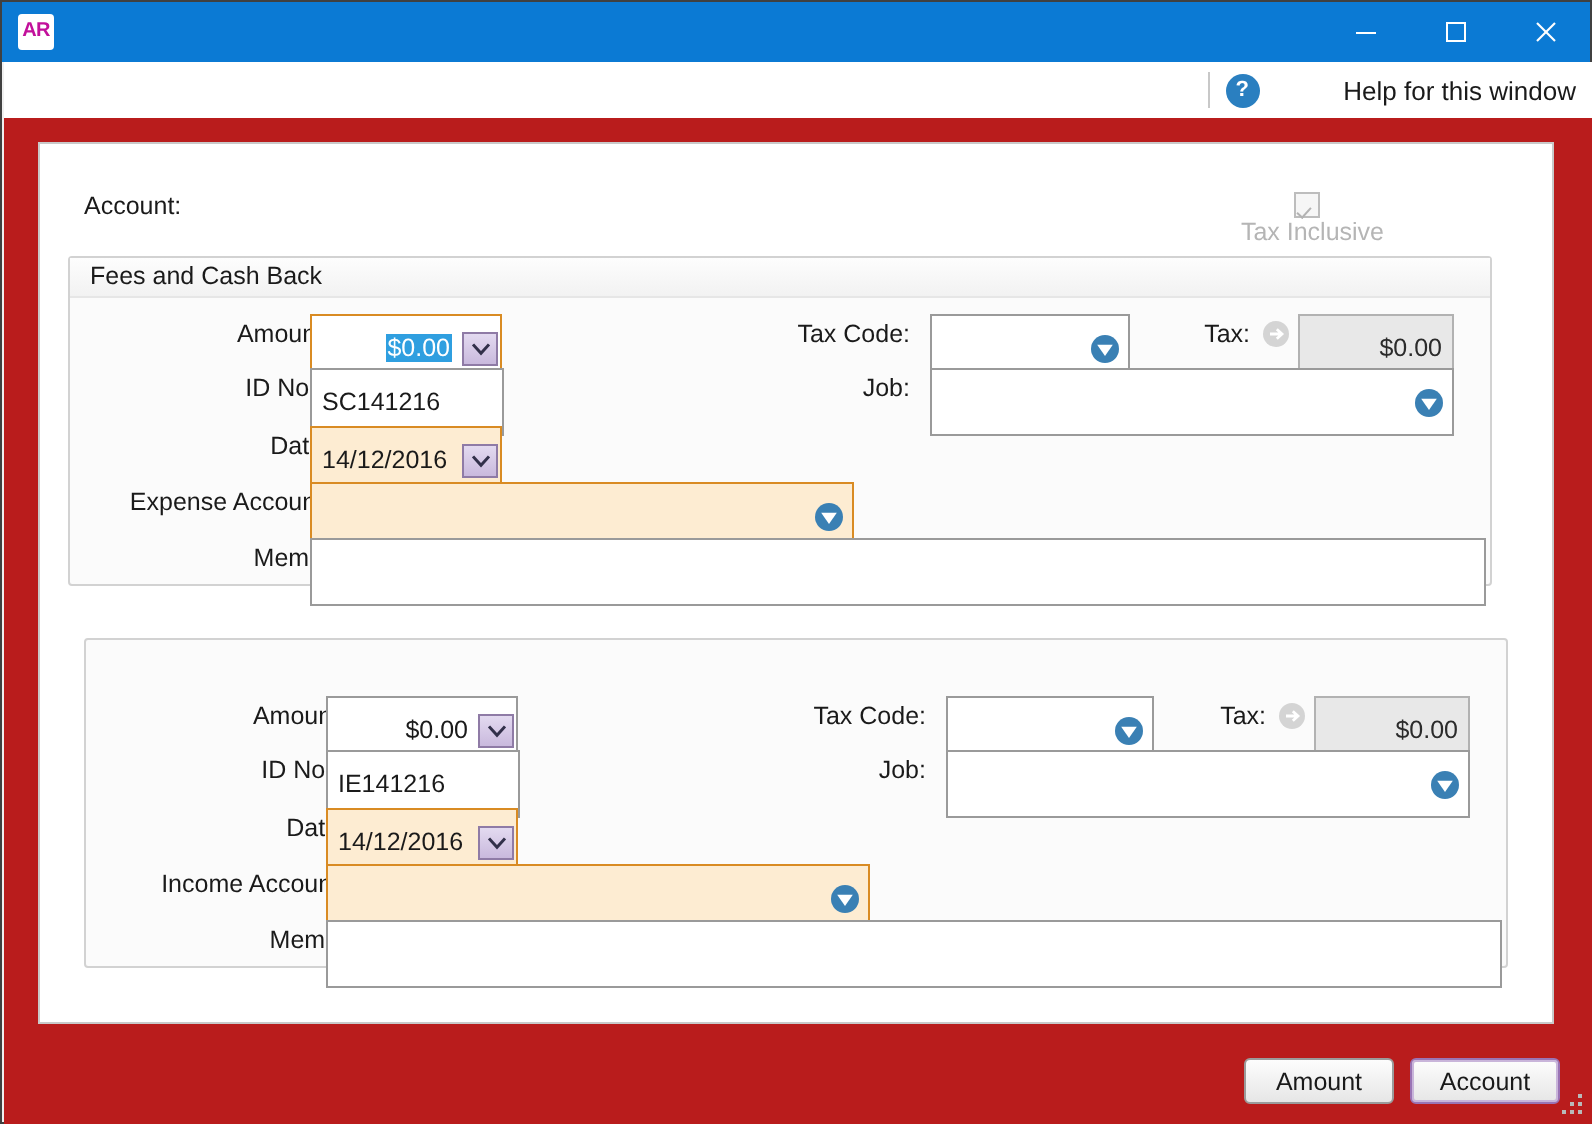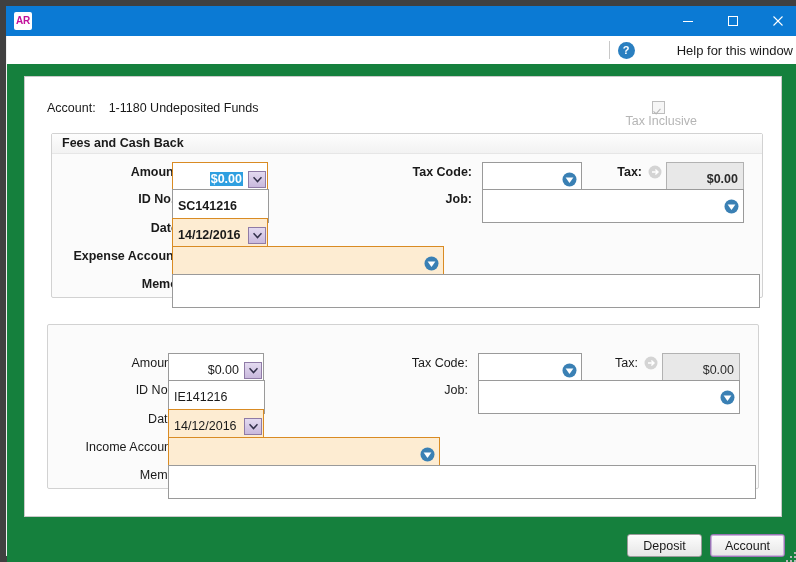--- a/index.html
+++ b/index.html
@@ -16,21 +16,21 @@
     overflow: hidden;
     -webkit-font-smoothing: antialiased;
   }
 
   .window {
     position: absolute;
     left: 0; top: 0;
     width: 796px;
     height: 562px;
     box-sizing: border-box;
-    border: 6px solid #404040;
+    border: 1px solid #404040;
     background: #f0f0f0;
   }
 
   
   .titlebar {
     position: absolute;
     left: 0; top: 0;
     width: 794px;
     height: 30px;
     background: #0b7ad4;
@@ -107,21 +107,21 @@
     color: #1a1a1a;
     padding-left: 36px;
   }
 
   
   .body-area {
     position: absolute;
     left: 1px; top: 58px;
     width: 794px;
     height: 503px;
-    background: #15803d;
+    background: #b91c1c;
   }
   .content-panel {
     position: absolute;
     left: 17px; top: 12px;
     width: 758px;
     height: 441px;
     background: #ffffff;
     border: 1px solid #c9c9c9;
     box-sizing: border-box;
   }
@@ -332,29 +332,28 @@
     <div class="help-sep"></div>
     <div class="help-icon">?</div>
     <div class="help-label">Help for this window</div>
   </div>
 
   <div class="body-area">
     <div class="content-panel">
 
       <div class="account-row">
         <span class="account-label">Account:</span>
-        <span class="account-value">1-1180 Undeposited Funds</span>
       </div>
 
       <div class="taxinc">
         <span class="taxinc-box"></span>
         <span class="taxinc-label">Tax Inclusive</span>
       </div>
 
-      <div class="groupbox" style="left:26px; top:56px; width:712px; height:165px;font-weight:bold;">
+      <div class="groupbox" style="left:14px; top:56px; width:712px; height:165px;">
         <div class="gb-title">Fees and Cash Back</div>
 
         <div class="flabel" style="left:40px; top:28px; width:90px;">Amount:</div>
         <div class="field highlight" style="left:120px; top:28px; width:96px; background:#ffffff; border-color:#d98b23;">
           <span class="txt right"><span class="sel">$0.00</span></span>
           <span class="spinbtn">
             <svg width="9" height="7" viewBox="0 0 9 7">
                 <path d="M0.5 1.2 L4.5 5.6 L8.5 1.2" fill="none" stroke="#32304a" stroke-width="1.5"></path>
               </svg>
           </span>
@@ -497,21 +496,21 @@
         </div>
 
         <div class="flabel" style="left:20px; top:140px; width:110px;">Memo:</div>
         <div class="field" style="left:120px; top:140px; width:588px;">
           <span class="txt"></span>
         </div>
       </div>
 
     </div>
 
-    <div class="btn" style="left:620px; top:470px; width:75px;">Deposit</div>
+    <div class="btn" style="left:620px; top:470px; width:75px;">Amount</div>
     <div class="btn default" style="left:703px; top:470px; width:75px;">Account</div>
 
     <div class="grip">
       <i style="left:9px; top:0px;"></i>
       <i style="left:5px; top:4px;"></i>
         <i style="left:9px; top:4px;"></i>
       <i style="left:1px; top:8px;"></i>
         <i style="left:5px; top:8px;"></i>
         <i style="left:9px; top:8px;"></i>
     </div>

